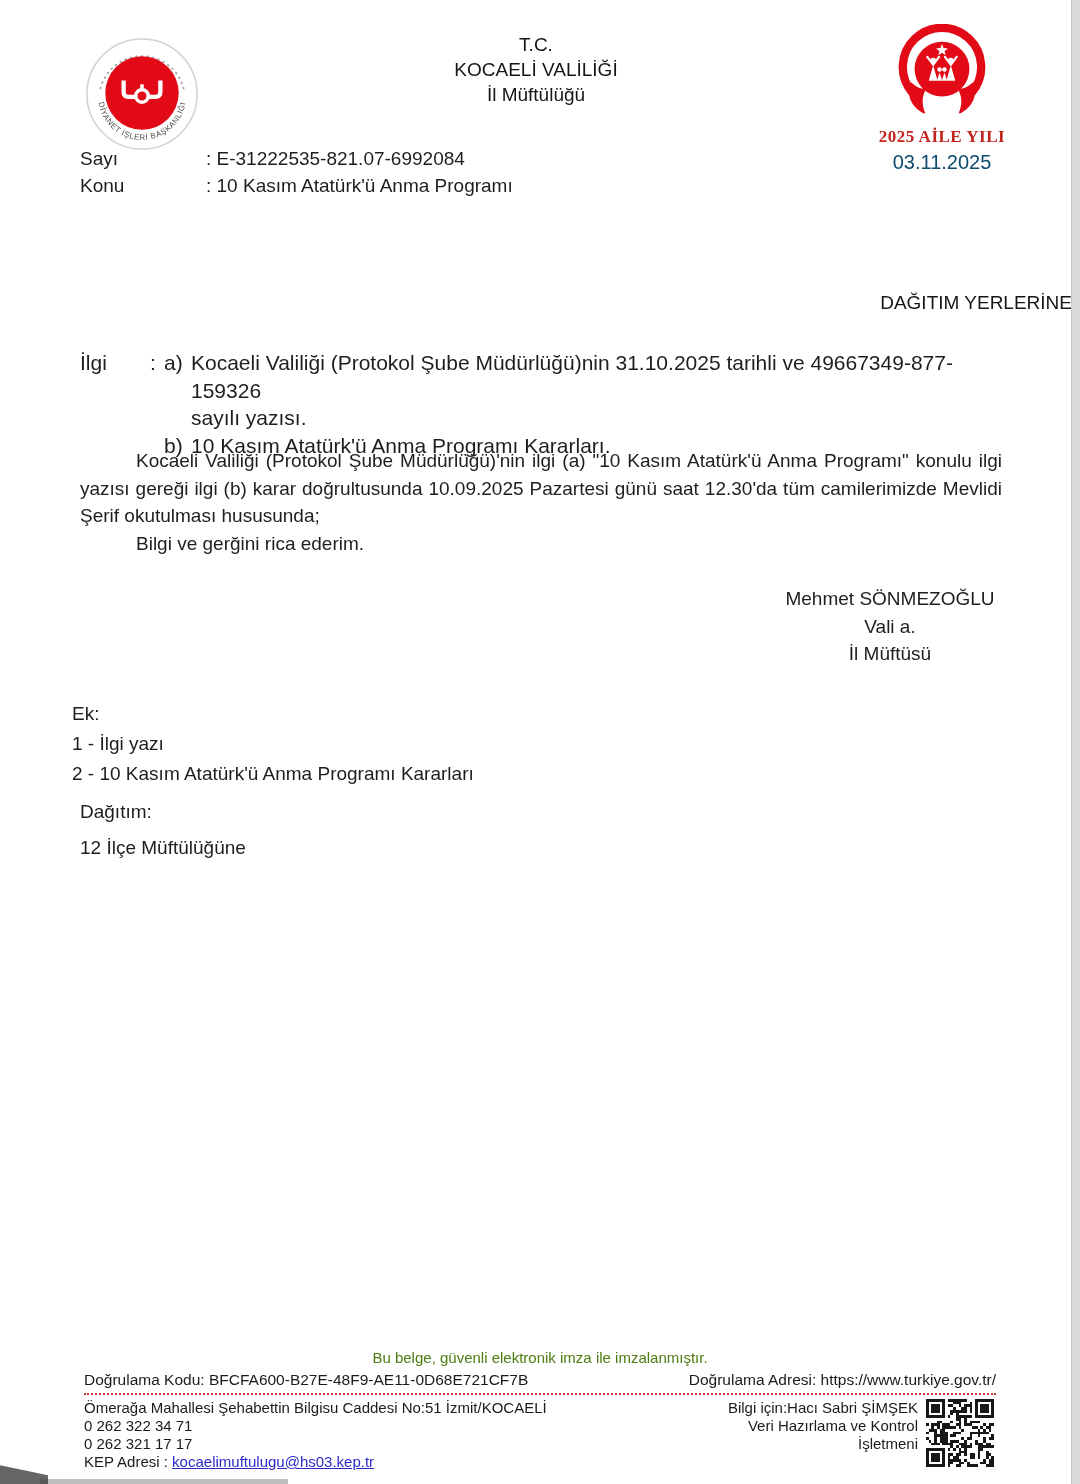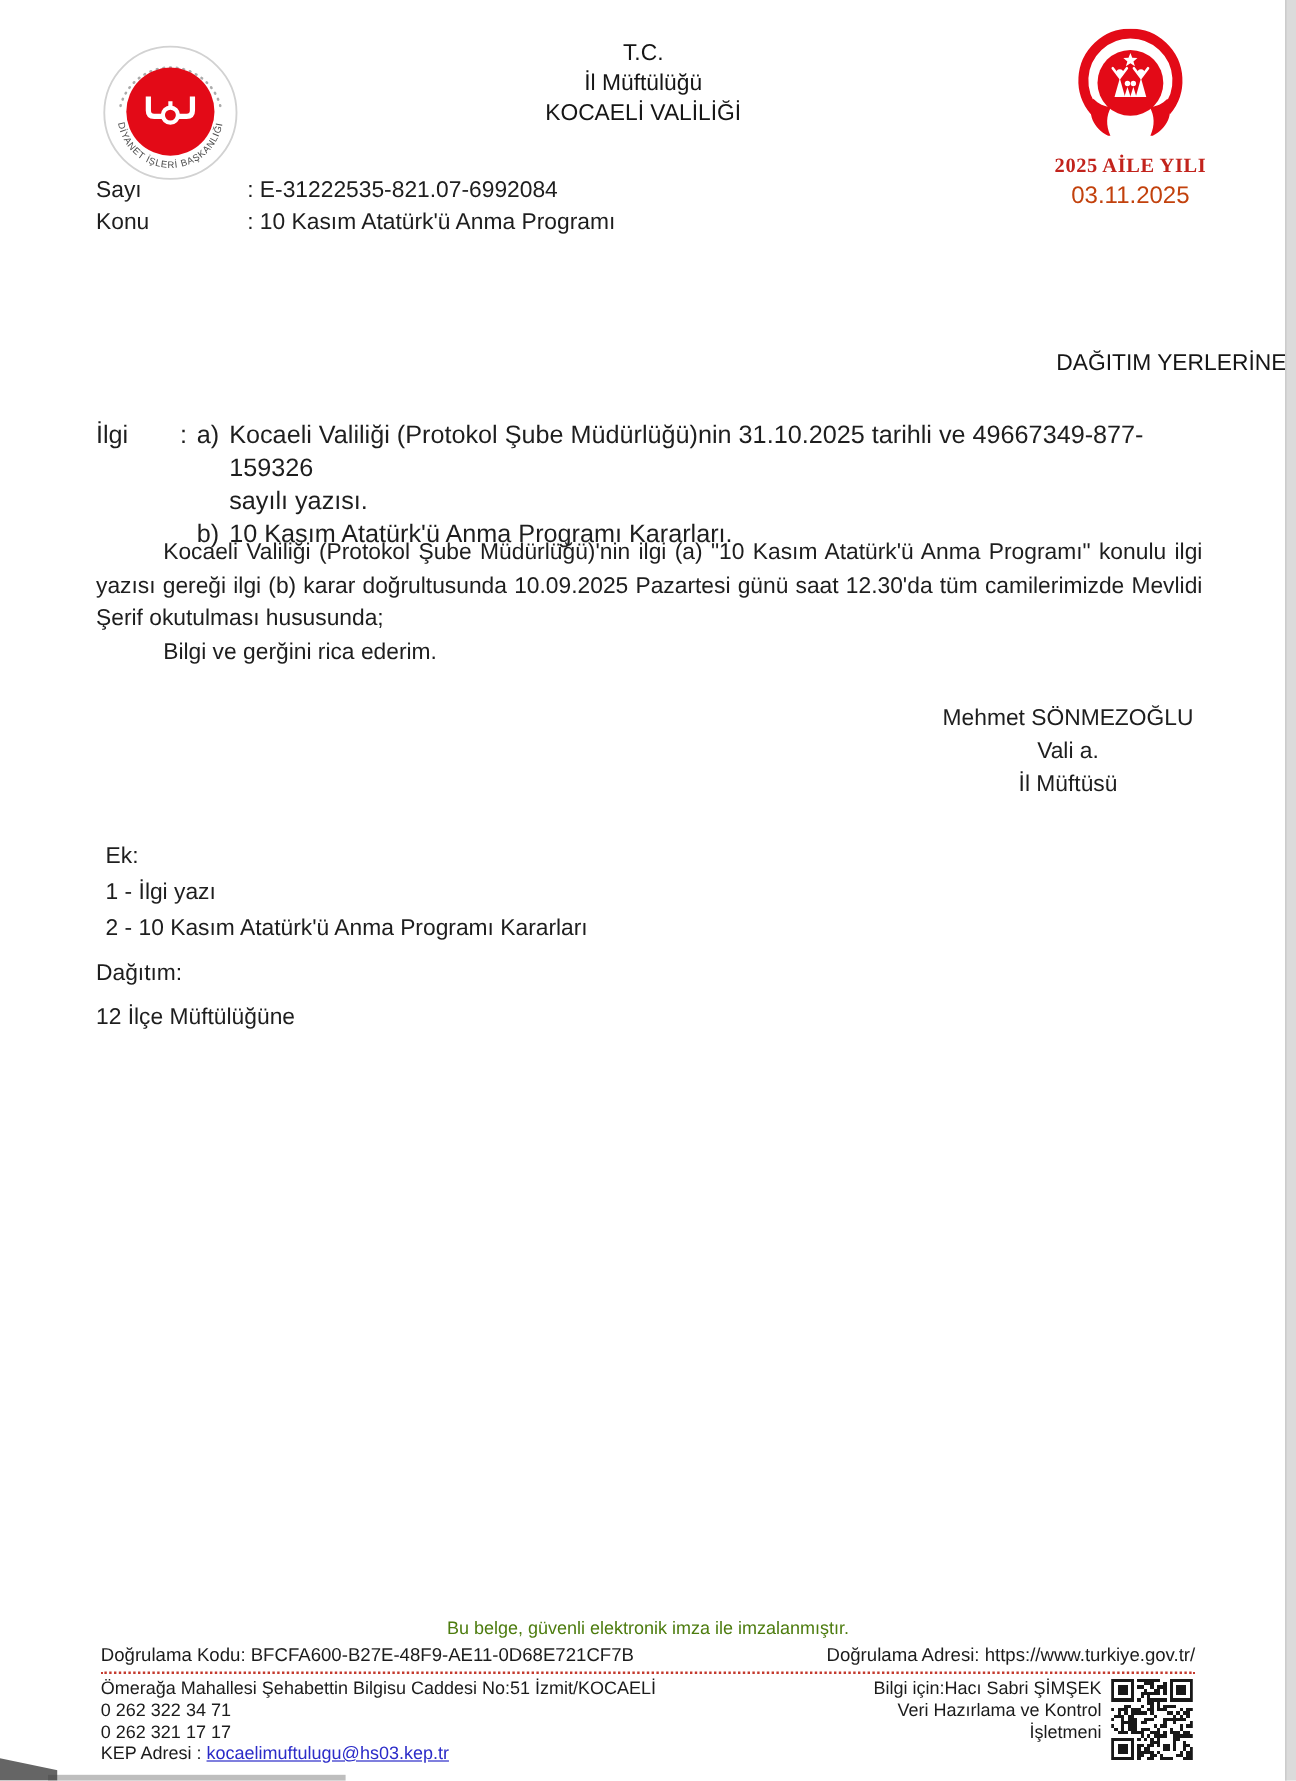--- a/index.html
+++ b/index.html
@@ -11,21 +11,21 @@
   .page{position:absolute;left:0;top:0;width:1072px;height:1484px;background:#fff;}
   .edge-right{position:absolute;right:0;top:0;width:8px;height:1484px;background:#dbdbdb;border-left:1px solid #c6c6c6;}
   .corner-dark{position:absolute;left:0;bottom:0;width:48px;height:22px;background:#3f3f3f;opacity:.8;clip-path:polygon(0 15%,100% 60%,100% 100%,0 100%);}
   .bottom-smudge{position:absolute;left:40px;bottom:0;width:248px;height:5px;background:#6e6e6e;opacity:.45;}
 
   
   .doc-title{position:absolute;top:32px;left:0;width:1072px;text-align:center;font-size:19px;line-height:25px;color:#161616;}
   .diyanet-logo{position:absolute;left:84px;top:36px;width:116px;height:116px;}
   .aile-block{position:absolute;left:876px;top:24px;width:132px;text-align:center;}
   .aile-label{color:#c2231c;font-family:"Liberation Serif",serif;font-weight:bold;font-size:17px;letter-spacing:.5px;margin-top:1px;}
-  .doc-date{font-size:20px;color:#c2410c;margin-top:4px;}
+  .doc-date{font-size:20px;color:#0c4a6e;margin-top:4px;}
 
   
   .meta{position:absolute;left:80px;top:145px;font-size:19px;line-height:27px;}
   .meta-row{display:flex;gap:40px;}
   .meta-label{width:86px;flex:none;}
 
   .recipient{position:absolute;top:292px;left:0;width:1072px;text-align:right;font-size:19px;color:#161616;}
 
   
   .ilgi{position:absolute;left:80px;top:349px;width:906px;font-size:21px;line-height:27.5px;}
@@ -35,21 +35,21 @@
   .ilgi-marker{width:27px;flex:none;}
   .ilgi-text{flex:1;}
 
   
   .body-par{position:absolute;left:80px;top:447px;width:922px;font-size:19px;line-height:27.6px;text-align:justify;}
   .body-par .para{text-indent:56px;}
   .closing{text-indent:56px;text-align:left;}
 
   .signature{position:absolute;left:768px;top:585px;width:244px;text-align:center;font-size:19px;line-height:27.5px;}
 
-  .ek{position:absolute;left:88px;top:699px;font-size:19px;line-height:30px;}
+  .ek{position:absolute;left:72px;top:699px;font-size:19px;line-height:30px;}
   .dagitim{position:absolute;left:80px;top:801px;font-size:19px;}
   .dagitim .d-item{margin-top:14px;}
 
   
   .footer{position:absolute;left:84px;top:1349px;width:912px;font-size:15px;color:#1b1b1b;}
   .notice{text-align:center;color:#4d7c0f;font-size:15px;margin-bottom:5px;}
   .ver-row{display:flex;justify-content:space-between;font-size:15.5px;padding-bottom:4px;border-bottom:2px dotted #c43a2e;}
   .addr-row{display:flex;margin-top:4px;}
   .addr-left{flex:1;line-height:18px;}
   .addr-right{text-align:right;line-height:18px;margin-right:8px;white-space:nowrap;}
@@ -75,22 +75,22 @@
         <path d="M41,46 V58 Q41,63 46,63 H55"></path>
         <path d="M79,46 V58 Q79,63 74,63 H65"></path>
         <circle cx="60" cy="62" r="6.5" stroke-width="3.6"></circle>
         <path d="M60,50 V55.5" stroke-width="3.6"></path>
       </g>
     </svg>
   </div>
 
   <div class="doc-title">
     <div>T.C.</div>
+    <div>KOCAELİ VALİLİĞİ</div>
     <div>İl Müftülüğü</div>
-    <div>KOCAELİ VALİLİĞİ</div>
   </div>
 
   <div class="aile-block">
     <svg viewBox="0 0 100 100" width="104" height="98">
       <path d="M19.4,69.7 A40,40 0 1 1 80.6,69.7" fill="none" stroke="#e30a17" stroke-width="8.5"></path>
       <circle cx="50" cy="46" r="28" fill="#e30a17"></circle>
       <polygon fill="#ffffff" points="50,20.5 51.6,24.6 56,24.9 52.6,27.7 53.8,31.9 50,29.4 46.2,31.9 47.4,27.7 44,24.9 48.4,24.6"></polygon>
       <g fill="#ffffff" stroke="#ffffff">
         <circle cx="41" cy="37.5" r="3" stroke="none"></circle>
         <path d="M35,33.5 L41,41.5 L47,33.5" fill="none" stroke-width="2.2" stroke-linecap="round"></path>

